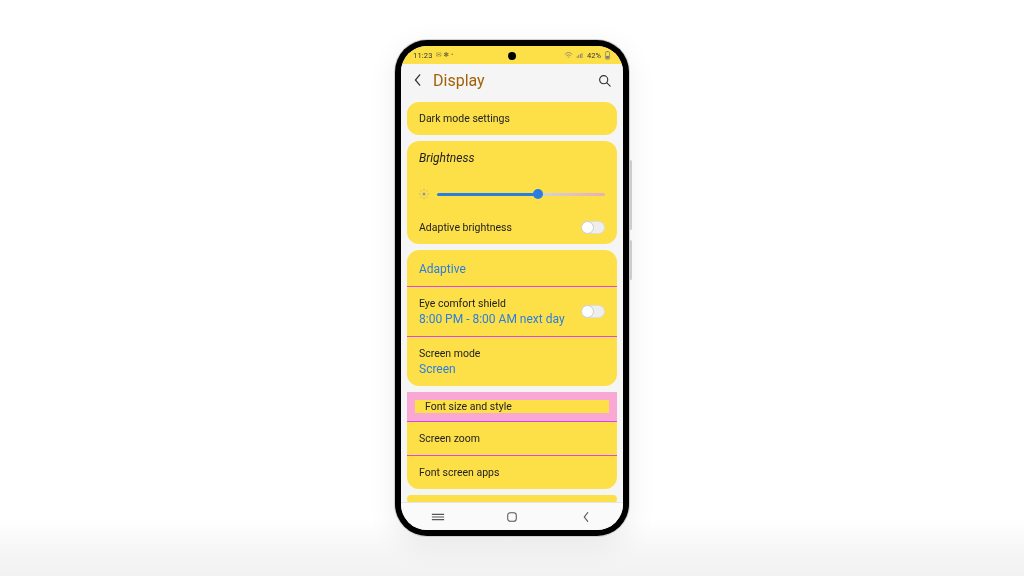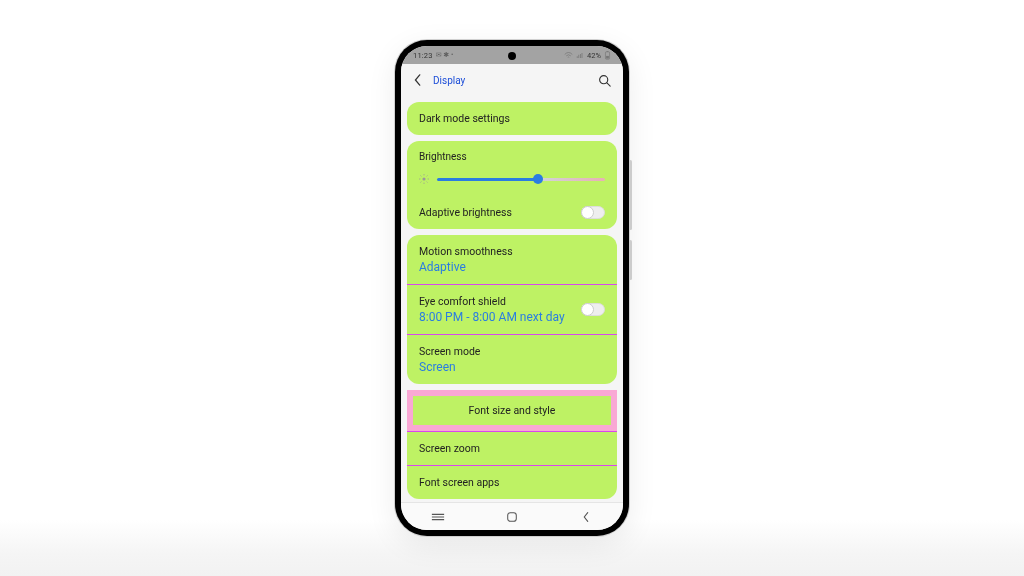--- a/index.html
+++ b/index.html
@@ -38,37 +38,37 @@
   }
   .notch {
     position:absolute; top:6px; left:50%; transform:translateX(-50%);
     width:8px; height:8px; background:#000; border-radius:50%;
     z-index:5;
   }
   .status-bar {
     height:18px;
     display:flex; align-items:center; justify-content:space-between;
     padding:0 12px; font-size:7.5px; color:#333;
-    background:#a3a3a3;
+    background:#fde047;
     text-align:center;
   }
   .status-left, .status-right { display:flex; align-items:center; gap:3px; white-space:nowrap; }
   .status-left span:first-child { letter-spacing:.2px; }
   .sig, .wifi, .bat { display:inline-block; }
 
   .titlebar {
     height:32px; display:flex; align-items:center; padding:0 12px;
     background:#f5f5f5;
   }
   .back-icn { width:12px; display:flex; align-items:center; }
-  .title { font-size:10px; color:#1d4ed8; margin-left:8px; flex:1; }
+  .title { font-size:16px; color:#a16207; margin-left:8px; flex:1; }
   .search-icn { width:14px; display:flex; align-items:center; justify-content:center; }
 
   .content { flex:1; overflow:hidden; }
-  .group { background:#bef264; border-radius:12px; margin:6px 6px; }
+  .group { background:#fde047; border-radius:12px; margin:6px 6px; }
   .row {
     padding:10px 12px;
     display:flex; align-items:center;
     font-size:10.5px; color:#222;
     position:relative;
   }
   .row + .row { border-top:1px solid #d946ef; }
   .row .col { flex:1; display:flex; flex-direction:column; }
   .sub { font-size:12px; color:#2a7de1; margin-top:2px; }
   .toggle {
@@ -76,37 +76,37 @@
     background:#eee; border:1px solid #ddd; position:relative;
     flex-shrink:0;
   }
   .toggle::after {
     content:""; position:absolute; width:11px; height:11px;
     background:#fff; border:1px solid #ccc; border-radius:50%;
     top:-1px; left:-1px;
   }
 
   .brightness-row { padding:10px 12px 12px; display:block; }
-  .blabel { font-size:10px; color:#222; margin-bottom:12px; }
+  .blabel { font-size:12px; color:#222; margin-bottom:24px;font-style:italic; }
   .slider-wrap { display:flex; align-items:center; gap:8px; }
   .sun {
     color:#888; font-size:9px;
   }
   .slider {
     flex:1; height:3px; position:relative;
     background:linear-gradient(90deg,#2a7de1 0%,#2a7de1 60%,#cfd5dc 60%,#e8b0b4 100%);
     border-radius:3px;
   }
   .thumb {
     position:absolute; top:50%; left:60%;
     transform:translate(-50%,-50%);
     width:10px; height:10px; background:#2a7de1; border-radius:50%;
   }
 
-  .highlight { border:6px solid #f9a8d4; padding:8px 10px;justify-content:center; }
+  .highlight { border:8px solid #f9a8d4; padding:0 10px; }
 
   .navbar {
     height:28px; display:flex; align-items:center; justify-content:space-around;
     border-top:1px solid #e5e5e5; background:#fafafa;
   }
   .nav-item { width:30px; display:flex; align-items:center; justify-content:center; color:#555; font-size:12px; }
   svg { display:block; }
 </style>
 </head>
 <body>
@@ -198,21 +198,20 @@
           <div class="col">
               <span>Adaptive brightness</span>
             </div>
           <div class="toggle"></div>
         </div>
       </div>
 
       <div class="group">
         <div class="row">
           <div class="col">
-            <span>Motion smoothness</span>
             <span class="sub">Adaptive</span>
           </div>
         </div>
         <div class="row">
           <div class="col">
             <span>Eye comfort shield</span>
             <span class="sub">8:00 PM - 8:00 AM next day</span>
           </div>
           <div class="toggle"></div>
         </div>

